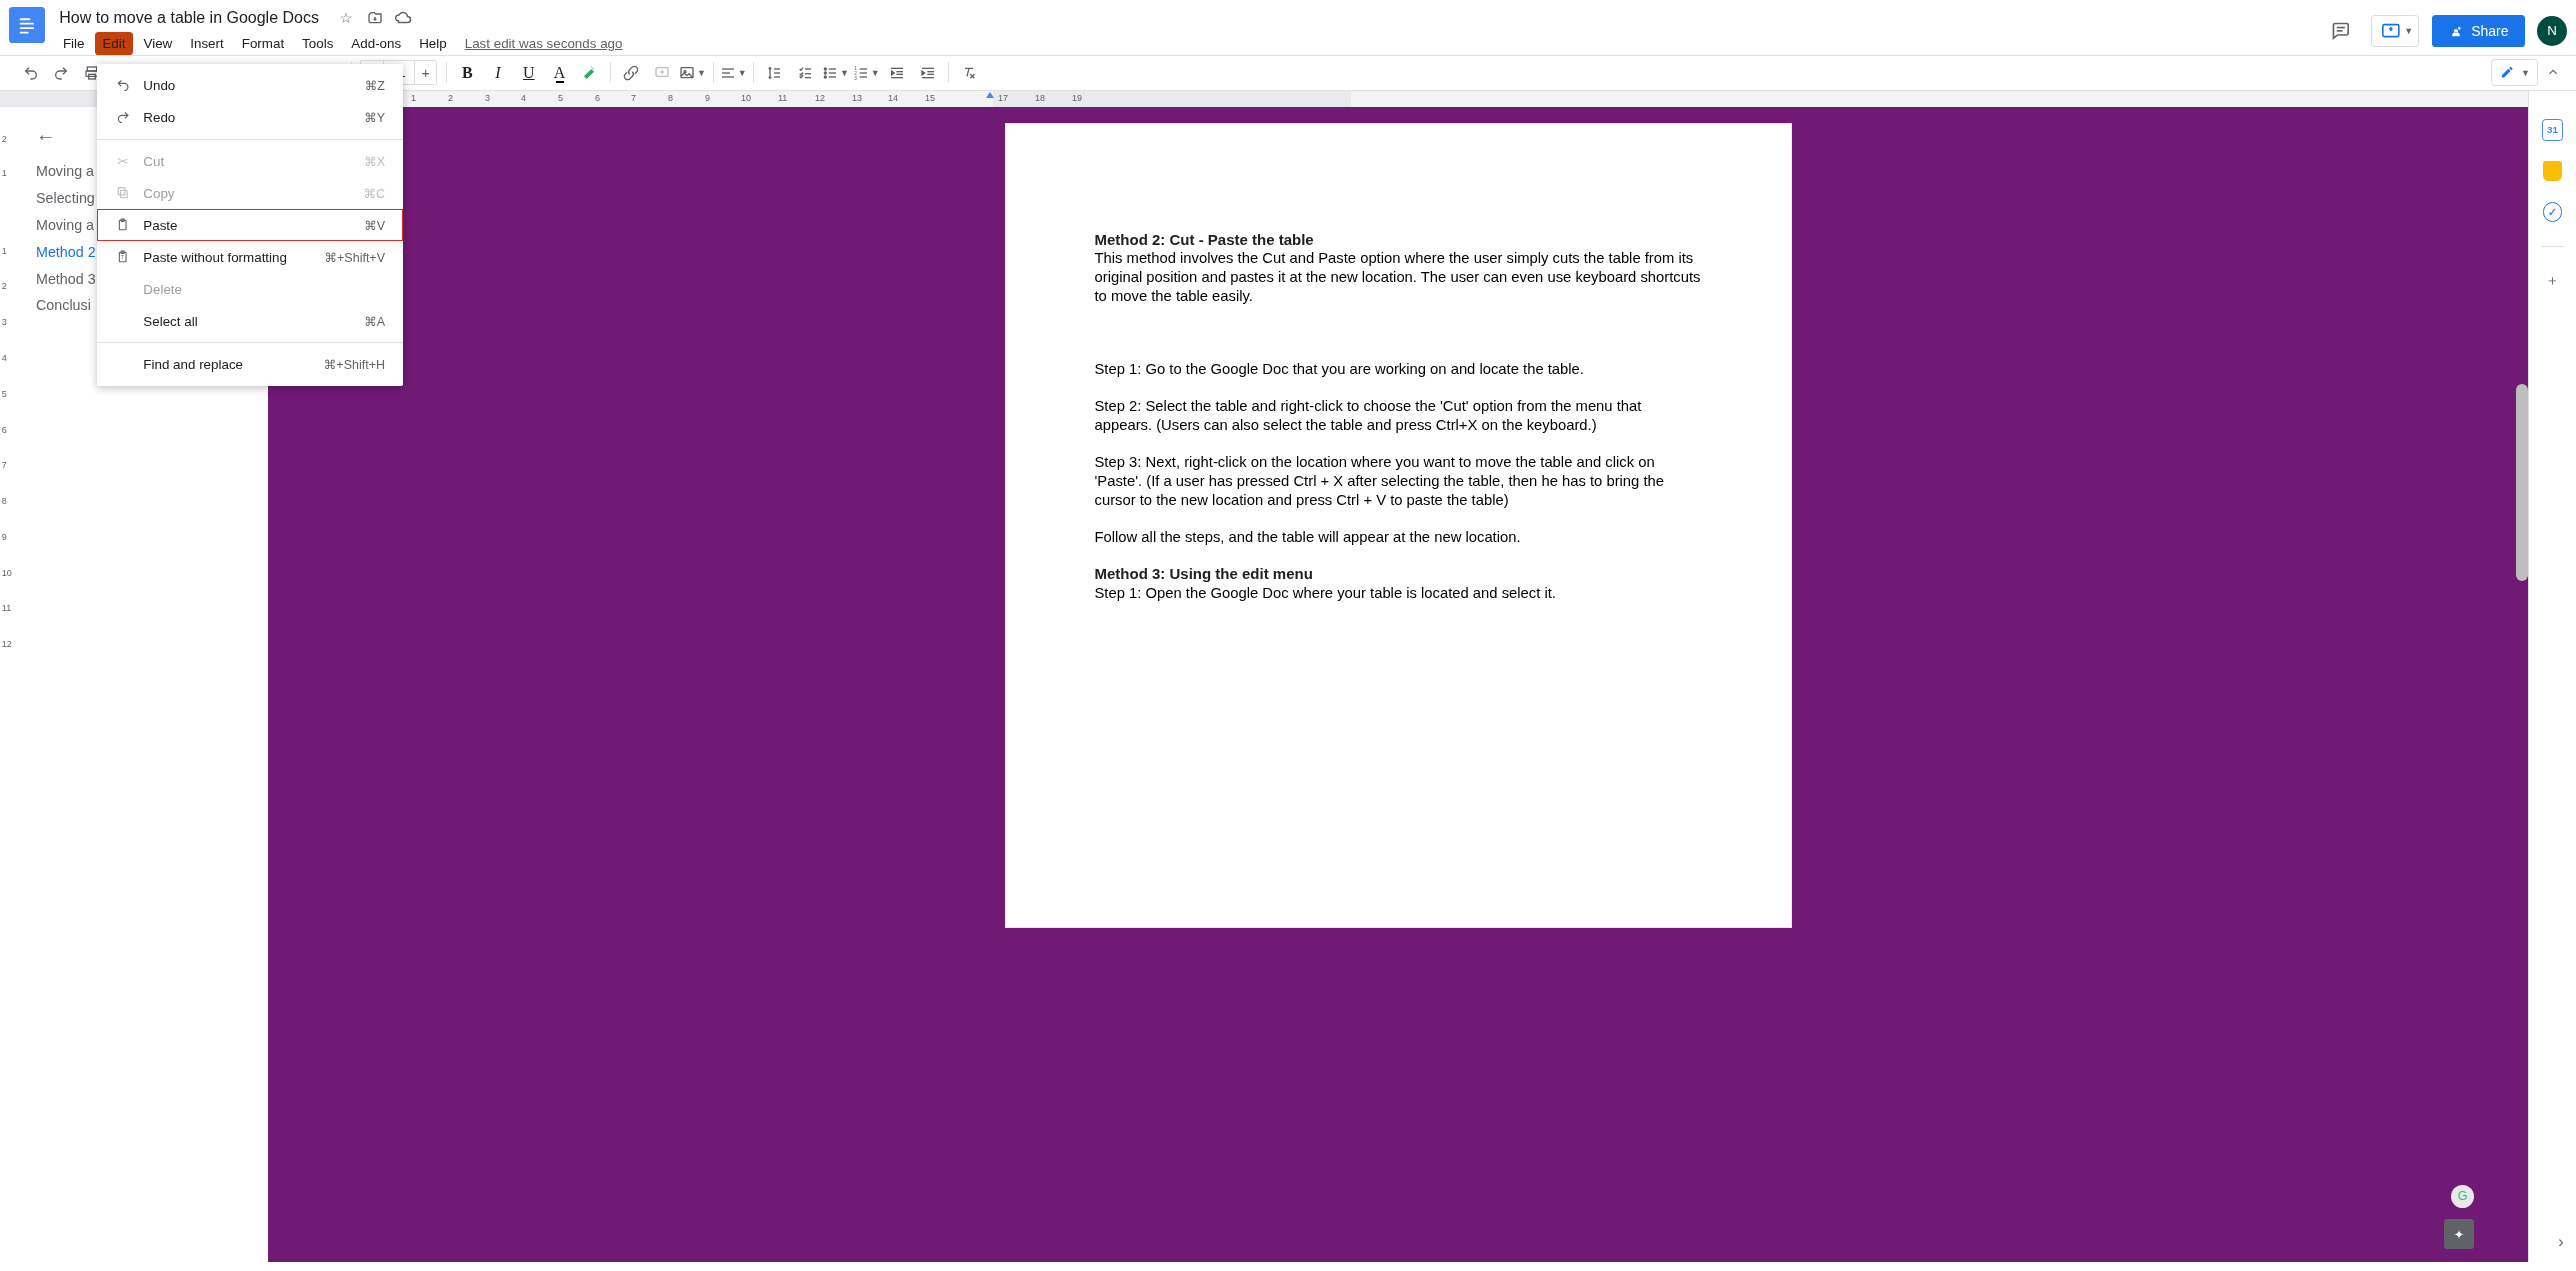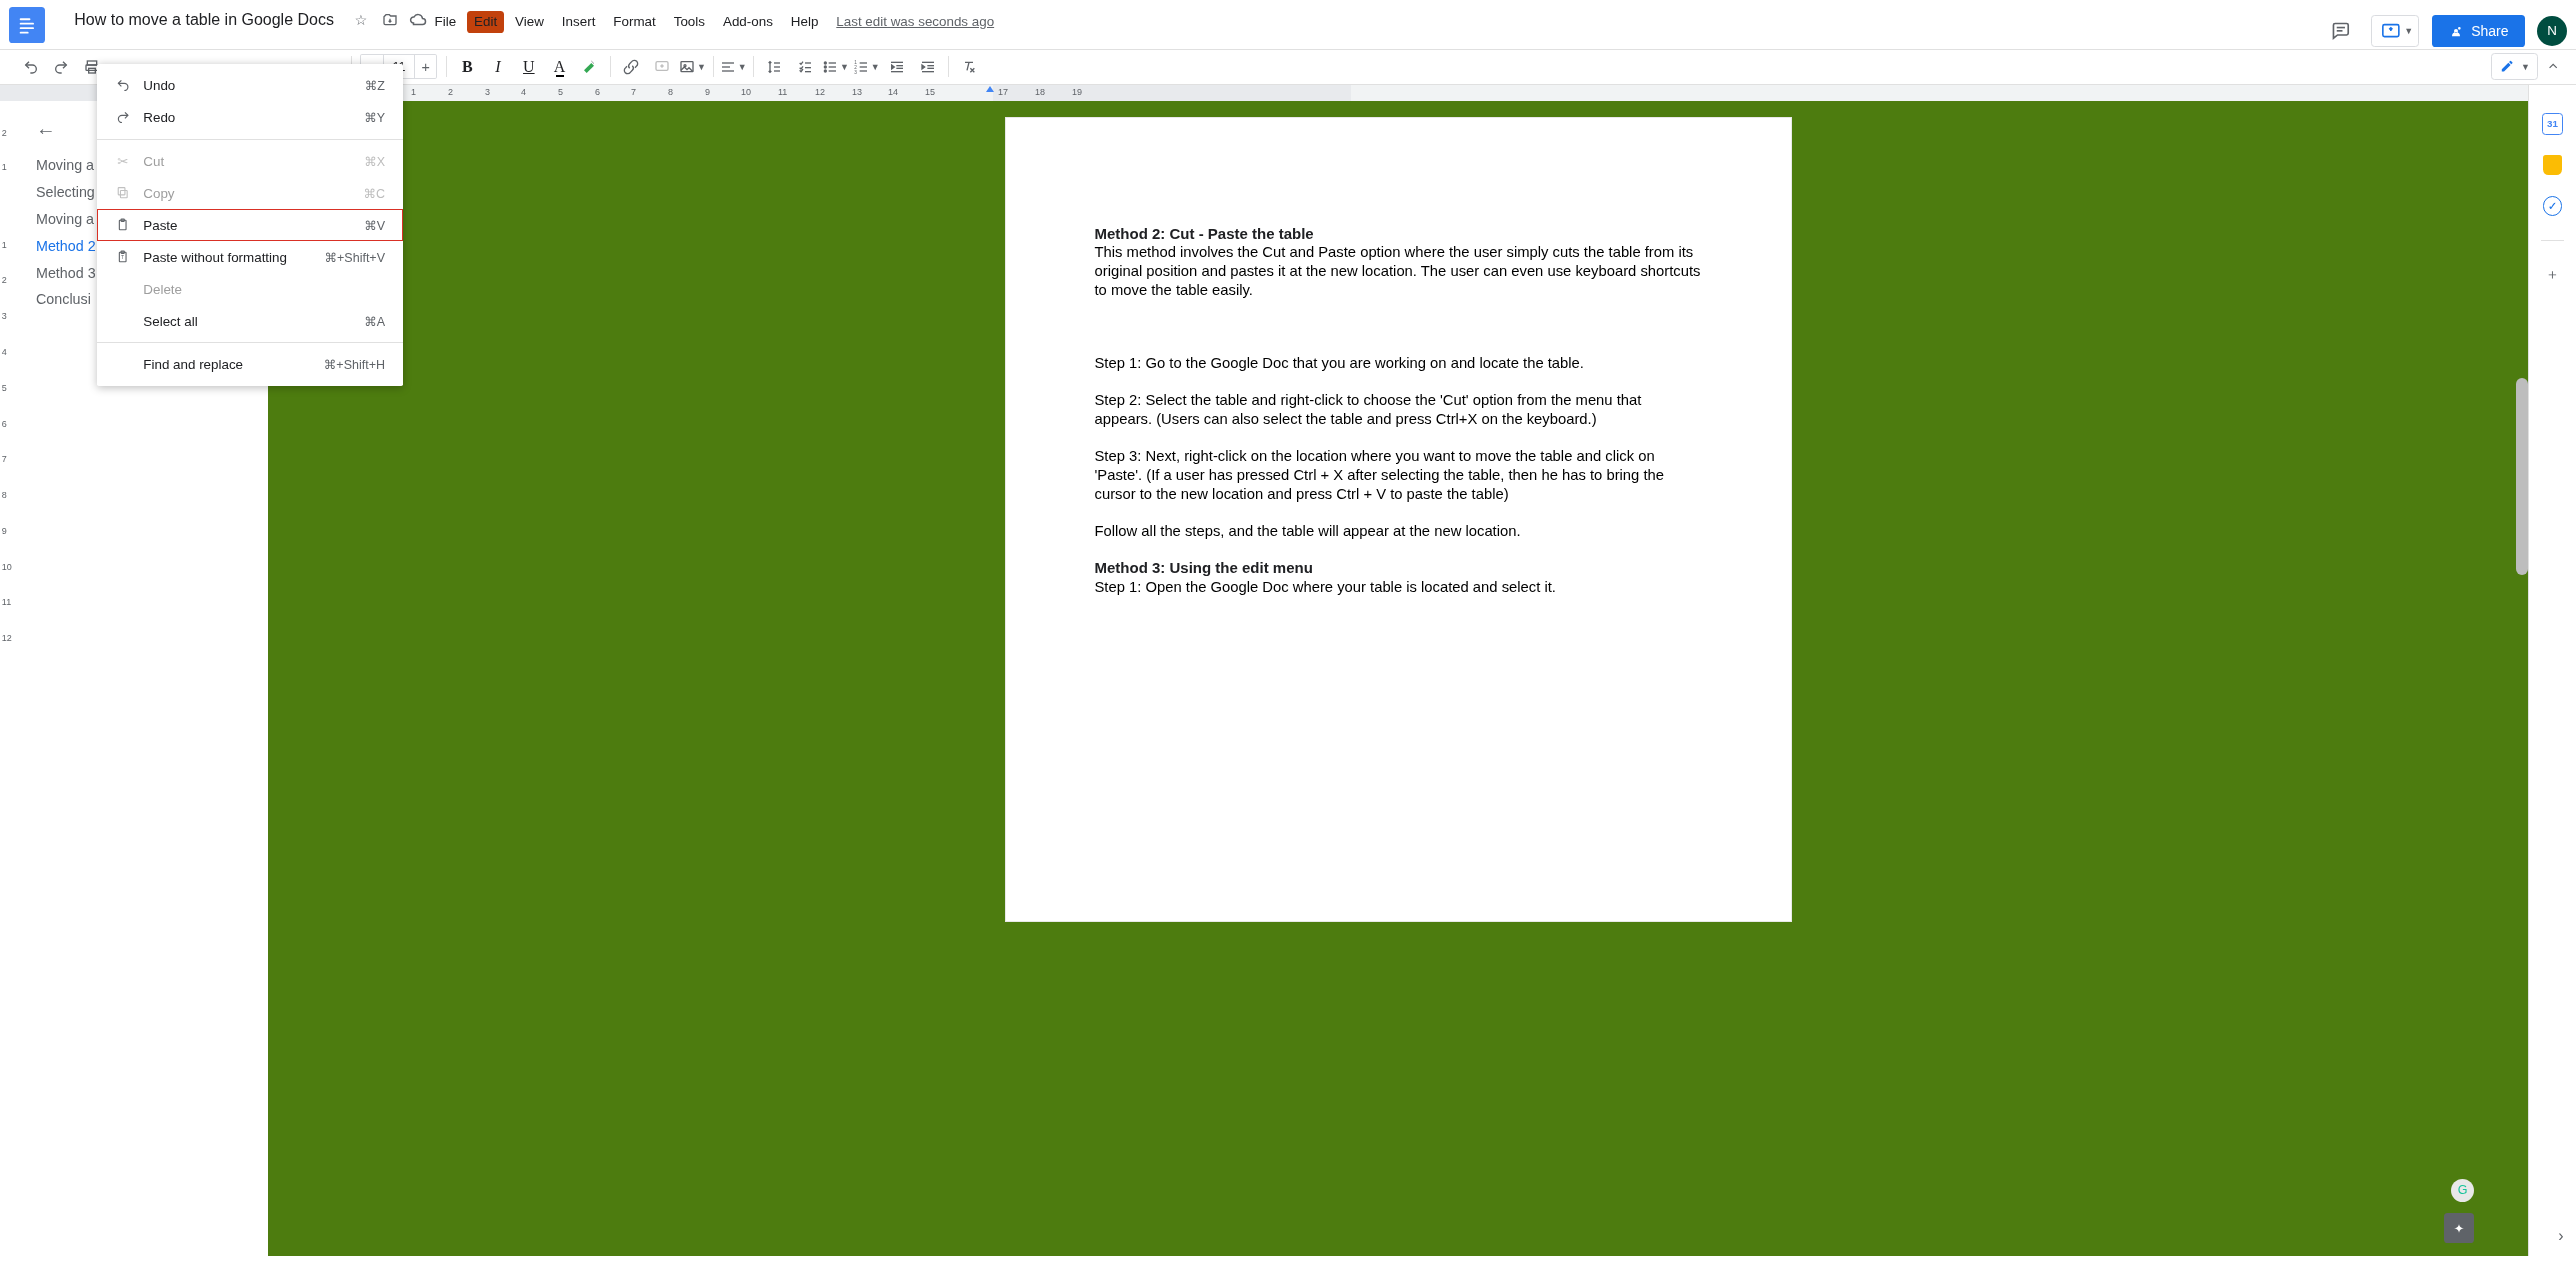--- a/index.html
+++ b/index.html
@@ -3,21 +3,21 @@
 <meta charset="utf-8">
 <style>
   * { box-sizing: border-box; margin: 0; padding: 0; }
   html, body { width: 100%; height: 100%; font-family: Arial, sans-serif; background: #fff; overflow: hidden; }
   body { font-size: 12.5px; color: #202124; }
 
   
   .appbar { display:flex; align-items:flex-start; padding: 7.2px 9px 0 9px; }
   .docs-icon { width:36px; height:36px; background:#4285f4; border-radius:3.6px; display:flex; align-items:center; justify-content:center; margin-right:10.7px; flex-shrink:0; }
   .docs-icon svg { fill:#fff; }
-  .title-area { display:flex; flex-direction:row;margin-left:15px; }
+  .title-area { display:flex; flex-direction:column; }
   .title-row { display:flex; align-items:center; gap:7.2px; }
   .doc-title { font-size:16px; color:#202124; padding: 1.8px 3.6px; }
   .title-icons { display:flex; align-items:center; gap:10.7px; margin-left:7.2px; color:#5f6368; }
   .title-icons .ic { width:18px; height:18px; display:flex; align-items:center; justify-content:center; font-size:14.3px; }
   .star-outline { font-size:18px; }
   .menubar { display:flex; align-items:center; gap: 3.6px; margin-top:3.6px; font-size:13.4px; color:#202124; }
   .menubar .mitem { padding:3.6px 7.2px; border-radius:3.6px; cursor:pointer; }
   .menubar .mitem.active { background:#c2410c; }
   .menubar .lastedit { color:#5f6368; text-decoration:underline; margin-left:7.2px; }
   .appbar-spacer { flex:1; }
@@ -56,21 +56,21 @@
   .vruler { width:14.3px; background:#fff; border-right:0; position:absolute; left:0; top:0; bottom:0; font-size:9px; color:#5f6368;}
   .vruler .vt { position:absolute; left:1.8px; }
 
   
   .main { display:flex; height: calc(100% - 116px); position:relative;}
   .outline-pane { width:268px; padding:16px 9px 9px 36px; position:relative; border-right:0; }
   .outline-back { color:#5f6368; font-size:19.7px; margin-bottom:12.5px; }
   .outline-item { font-size:14.3px; color:#5f6368; padding:5.4px 0; white-space:nowrap; overflow:hidden; cursor:pointer; }
   .outline-item.active { color:#1a73e8; position:relative; }
 
-  .doc-scroll { flex:1; overflow:auto; background:#4d7c0f; position:relative;}
+  .doc-scroll { flex:1; overflow:auto; background:#701a75; position:relative;}
   .page { background:#fff; width:787px; margin:16px auto 36px; min-height:805px; padding:107px 89px 36px 89px; border:0.9px solid #e8e8e8;}
   .page h3 { font-size:15px; font-weight:700; margin-bottom:1.8px; }
   .page p { font-size:14.8px; line-height:1.28; margin-bottom:18px; color:#000; }
   .para-spacer { height:36px;}
 
   .scrollbar-handle { position:absolute; right:0; top:277px; width:12.5px; height:197px; background:#bdbdbd; border-radius:6.3px;}
 
   
   .sidepanel { width:48px; background:#fff; border-left:0.9px solid #e0e0e0; display:flex; flex-direction:column; align-items:center; padding-top:10.7px; gap:16px; }
   .sidepanel .spi { width:25px; height:25px; border-radius:3.6px; display:flex; align-items:center; justify-content:center; font-size:14.3px; cursor:pointer;}

